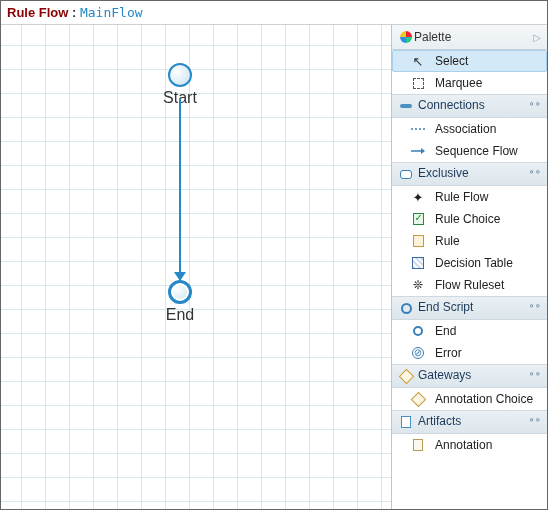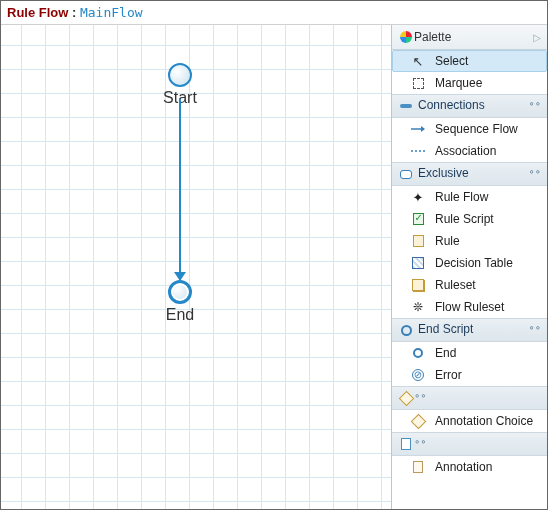--- a/index.html
+++ b/index.html
@@ -98,71 +98,65 @@
       </div>
 
       <div class="section-header">
         <span class="icon">
             <span class="ic-conn"></span>
           </span>
         <span class="sh-label">Connections</span>
         <span class="chev">∘∘</span>
       </div>
       <div class="item">
+        <span class="icon ic-assoc">
+            <svg width="14" height="4">
+              <line x1="0" y1="2" x2="14" y2="2" stroke="#3a80b8" stroke-width="1.5" stroke-dasharray="2,2"></line>
+            </svg>
+          </span>
+        <span class="lbl">Association</span>
+      </div>
+      <div class="item">
         <span class="icon ic-seqflow">
             <svg width="14" height="8">
               <line x1="0" y1="4" x2="10" y2="4" stroke="#3a80b8" stroke-width="1.5"></line>
               <polygon points="10,1 14,4 10,7" fill="#3a80b8"></polygon>
             </svg>
           </span>
         <span class="lbl">Sequence Flow</span>
       </div>
-      <div class="item">
-        <span class="icon ic-assoc">
-            <svg width="14" height="4">
-              <line x1="0" y1="2" x2="14" y2="2" stroke="#3a80b8" stroke-width="1.5" stroke-dasharray="2,2"></line>
-            </svg>
-          </span>
-        <span class="lbl">Association</span>
-      </div>
 
       <div class="section-header">
         <span class="icon">
             <span class="ic-act"></span>
           </span>
         <span class="sh-label">Exclusive</span>
         <span class="chev">∘∘</span>
       </div>
       <div class="item">
         <span class="icon ic-ruleflow">✦</span>
         <span class="lbl">Rule Flow</span>
       </div>
       <div class="item">
         <span class="icon">
             <span class="ic-rulescript"></span>
           </span>
-        <span class="lbl">Rule Script</span>
+        <span class="lbl">Rule Choice</span>
       </div>
       <div class="item">
         <span class="icon">
             <span class="ic-rule"></span>
           </span>
         <span class="lbl">Rule</span>
       </div>
       <div class="item">
         <span class="icon">
             <span class="ic-dectable"></span>
           </span>
         <span class="lbl">Decision Table</span>
-      </div>
-      <div class="item">
-        <span class="icon">
-            <span class="ic-ruleset"></span>
-          </span>
-        <span class="lbl">Ruleset</span>
       </div>
       <div class="item">
         <span class="icon ic-flowruleset">❊</span>
         <span class="lbl">Flow Ruleset</span>
       </div>
 
       <div class="section-header">
         <span class="icon">
             <span class="ic-endpoints"></span>
           </span>
@@ -179,33 +173,35 @@
         <span class="icon">
             <span class="ic-error">⊘</span>
           </span>
         <span class="lbl">Error</span>
       </div>
 
       <div class="section-header">
         <span class="icon">
             <span class="ic-gateway"></span>
           </span>
+        <span class="sh-label">Gateways</span>
         <span class="chev">∘∘</span>
       </div>
       <div class="item">
         <span class="icon">
             <span class="ic-excl"></span>
           </span>
         <span class="lbl">Annotation Choice</span>
       </div>
 
       <div class="section-header">
         <span class="icon">
             <span class="ic-artifact"></span>
           </span>
+        <span class="sh-label">Artifacts</span>
         <span class="chev">∘∘</span>
       </div>
       <div class="item">
         <span class="icon">
             <span class="ic-annot"></span>
           </span>
         <span class="lbl">Annotation</span>
       </div>
 
     </div>

